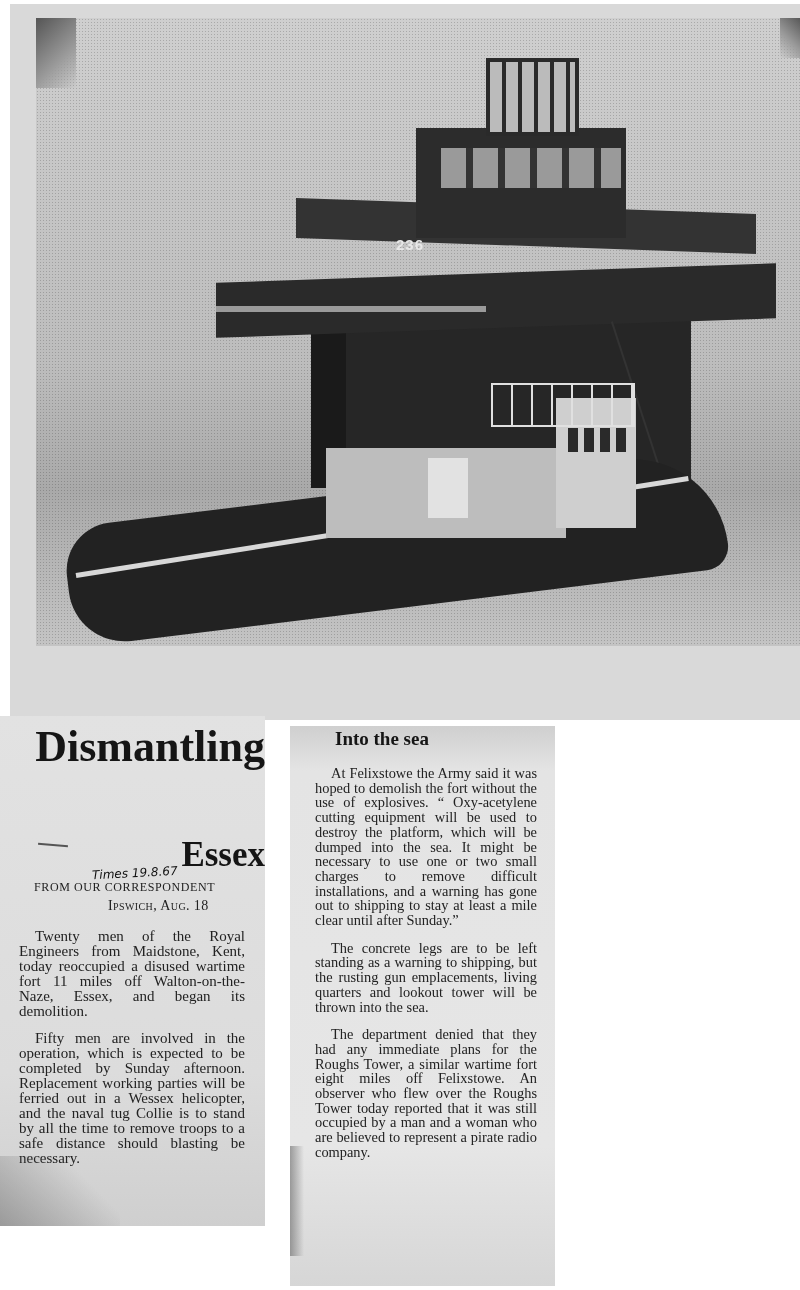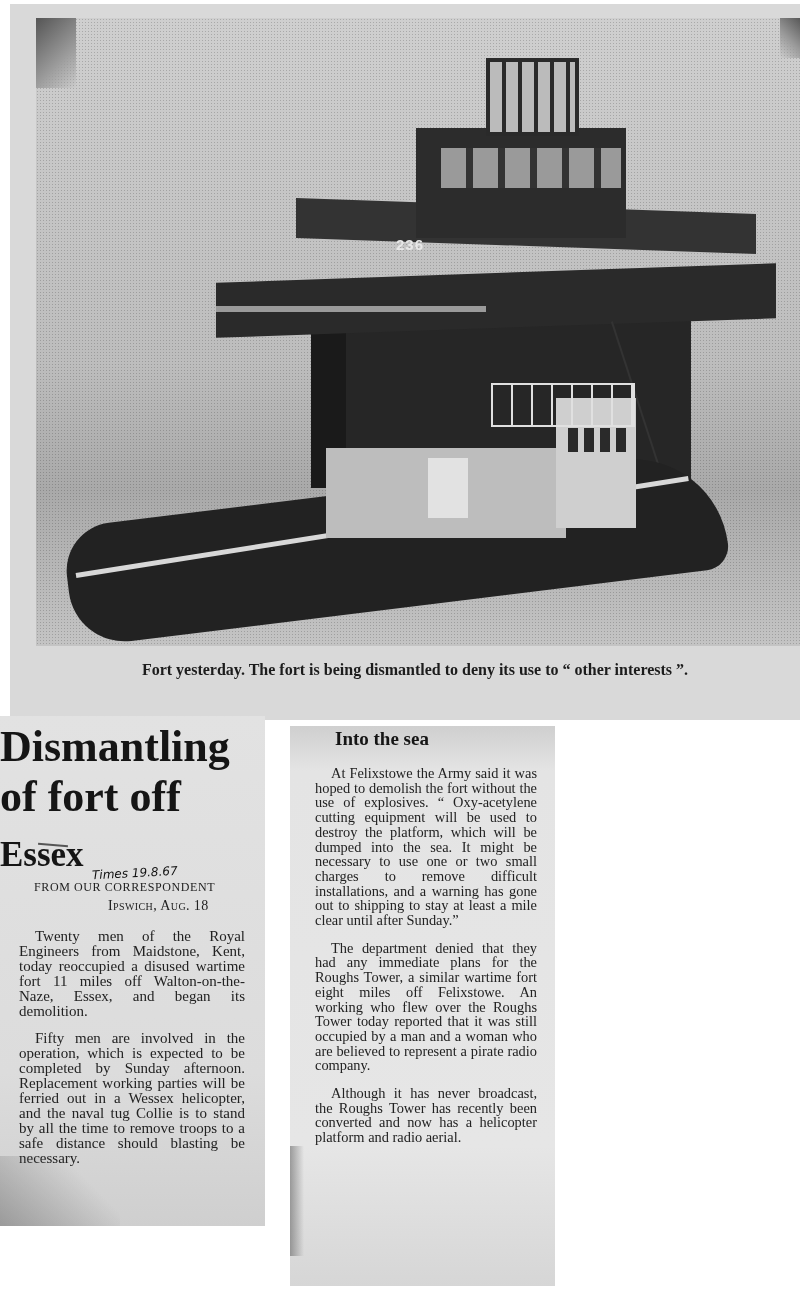--- a/index.html
+++ b/index.html
@@ -50,21 +50,21 @@
     .mast-line { position:absolute; left:598px; top:300px; width:2px; height:150px; background:#333; transform:rotate(-18deg); }
 
     .caption { position:absolute; left:20px; top:656px; width:770px; text-align:center;
       font-family:"Liberation Serif",serif; font-weight:bold; font-size:16px; line-height:19px; color:#1c1c1c; }
 
     
     .left-col { position:absolute; left:0; top:716px; width:265px; height:510px;
       background:linear-gradient(180deg,#e2e2e2 0%,#dcdcdc 70%,#cfcfcf 100%); }
     .left-col::after { content:""; position:absolute; left:0; bottom:0; width:120px; height:70px;
       background:linear-gradient(45deg,rgba(90,90,90,0.45),transparent 70%); }
-    .headline { position:absolute; left:0; width:265px; text-align:left;
+    .headline { position:absolute; left:0; width:265px; text-align:right;
       font-family:"Liberation Serif",serif; font-weight:bold; color:#151515; }
     .hl1 { top:6px; font-size:44px; line-height:50px; }
     .hl2 { top:56px; font-size:44px; line-height:50px; }
     .hl3 { top:114px; font-size:35px; line-height:50px; }
     .dash-mark { position:absolute; left:38px; top:128px; width:30px; height:2px; background:#555; transform:rotate(5deg); }
     .handwritten { position:absolute; left:92px; top:150px; font-family:"DejaVu Sans",sans-serif;
       font-size:12px; font-style:italic; color:#111; transform:rotate(-3deg); }
     .byline { position:absolute; left:34px; top:164px; font-size:12px; letter-spacing:0.6px; color:#222; }
     .dateline { position:absolute; left:108px; top:182px; font-size:14px; font-variant:small-caps; color:#222; letter-spacing:0.4px; }
     .body-left { position:absolute; left:6px; top:200px; width:252px; font-size:15px; line-height:14.9px;
@@ -102,38 +102,36 @@
     <div class="tug-deck"></div>
     <div class="tug-funnel"></div>
     <div class="tug-house"></div>
     <div class="tug-window" style="left:532px"></div>
     <div class="tug-window" style="left:548px"></div>
     <div class="tug-window" style="left:564px"></div>
     <div class="tug-window" style="left:580px"></div>
     <div class="tug-rail"></div>
   </div>
   <div class="caption">
-    <div>Fort yesterday.  The fort is being dismantled to deny its use to “ other interests ”.</div>
   </div>
 </div>
 
 <div class="left-col">
   <div class="headline hl1">Dismantling</div>
-  <div class="headline hl2">of fort off</div>
   <div class="headline hl3">Essex</div>
   <div class="dash-mark"></div>
   <div class="handwritten">Times 19.8.67</div>
   <div class="byline">FROM OUR CORRESPONDENT</div>
   <div class="dateline">Ipswich, Aug. 18</div>
   <div class="body-left">
     <p>Twenty men of the Royal Engineers from Maidstone, Kent, today reoccupied a disused wartime fort 11 miles off Walton-on-the-Naze, Essex, and began its demolition.</p>
     <p>Fifty men are involved in the operation, which is expected to be completed by Sunday afternoon. Replacement working parties will be ferried out in a Wessex helicopter, and the naval tug Collie is to stand by all the time to remove troops to a safe distance should blasting be necessary.</p>
   </div>
 </div>
 
 <div class="right-col">
   <div class="subhead">Into the sea</div>
   <div class="body-right">
     <p>At Felixstowe the Army said it was hoped to demolish the fort without the use of explosives.  “ Oxy-acetylene cutting equipment will be used to destroy the platform, which will be dumped into the sea.  It might be necessary to use one or two small charges to remove difficult installations, and a warning has gone out to shipping to stay at least a mile clear until after Sunday.”</p>
-    <p>The department denied that they had any immediate plans for the Roughs Tower, a similar wartime fort eight miles off Felixstowe.  An working who flew over the Roughs Tower today reported that it was still occupied by a man and a woman who are believed to represent a pirate radio company.</p>
-    <p>Although it has never broadcast, the Roughs Tower has recently been converted and now has a helicopter platform and radio aerial.</p>
+    <p>The concrete legs are to be left standing as a warning to shipping, but the rusting gun emplacements, living quarters and lookout tower will be thrown into the sea.</p>
+    <p>The department denied that they had any immediate plans for the Roughs Tower, a similar wartime fort eight miles off Felixstowe.  An observer who flew over the Roughs Tower today reported that it was still occupied by a man and a woman who are believed to represent a pirate radio company.</p>
   </div>
 </div>
 
 </body></html>

